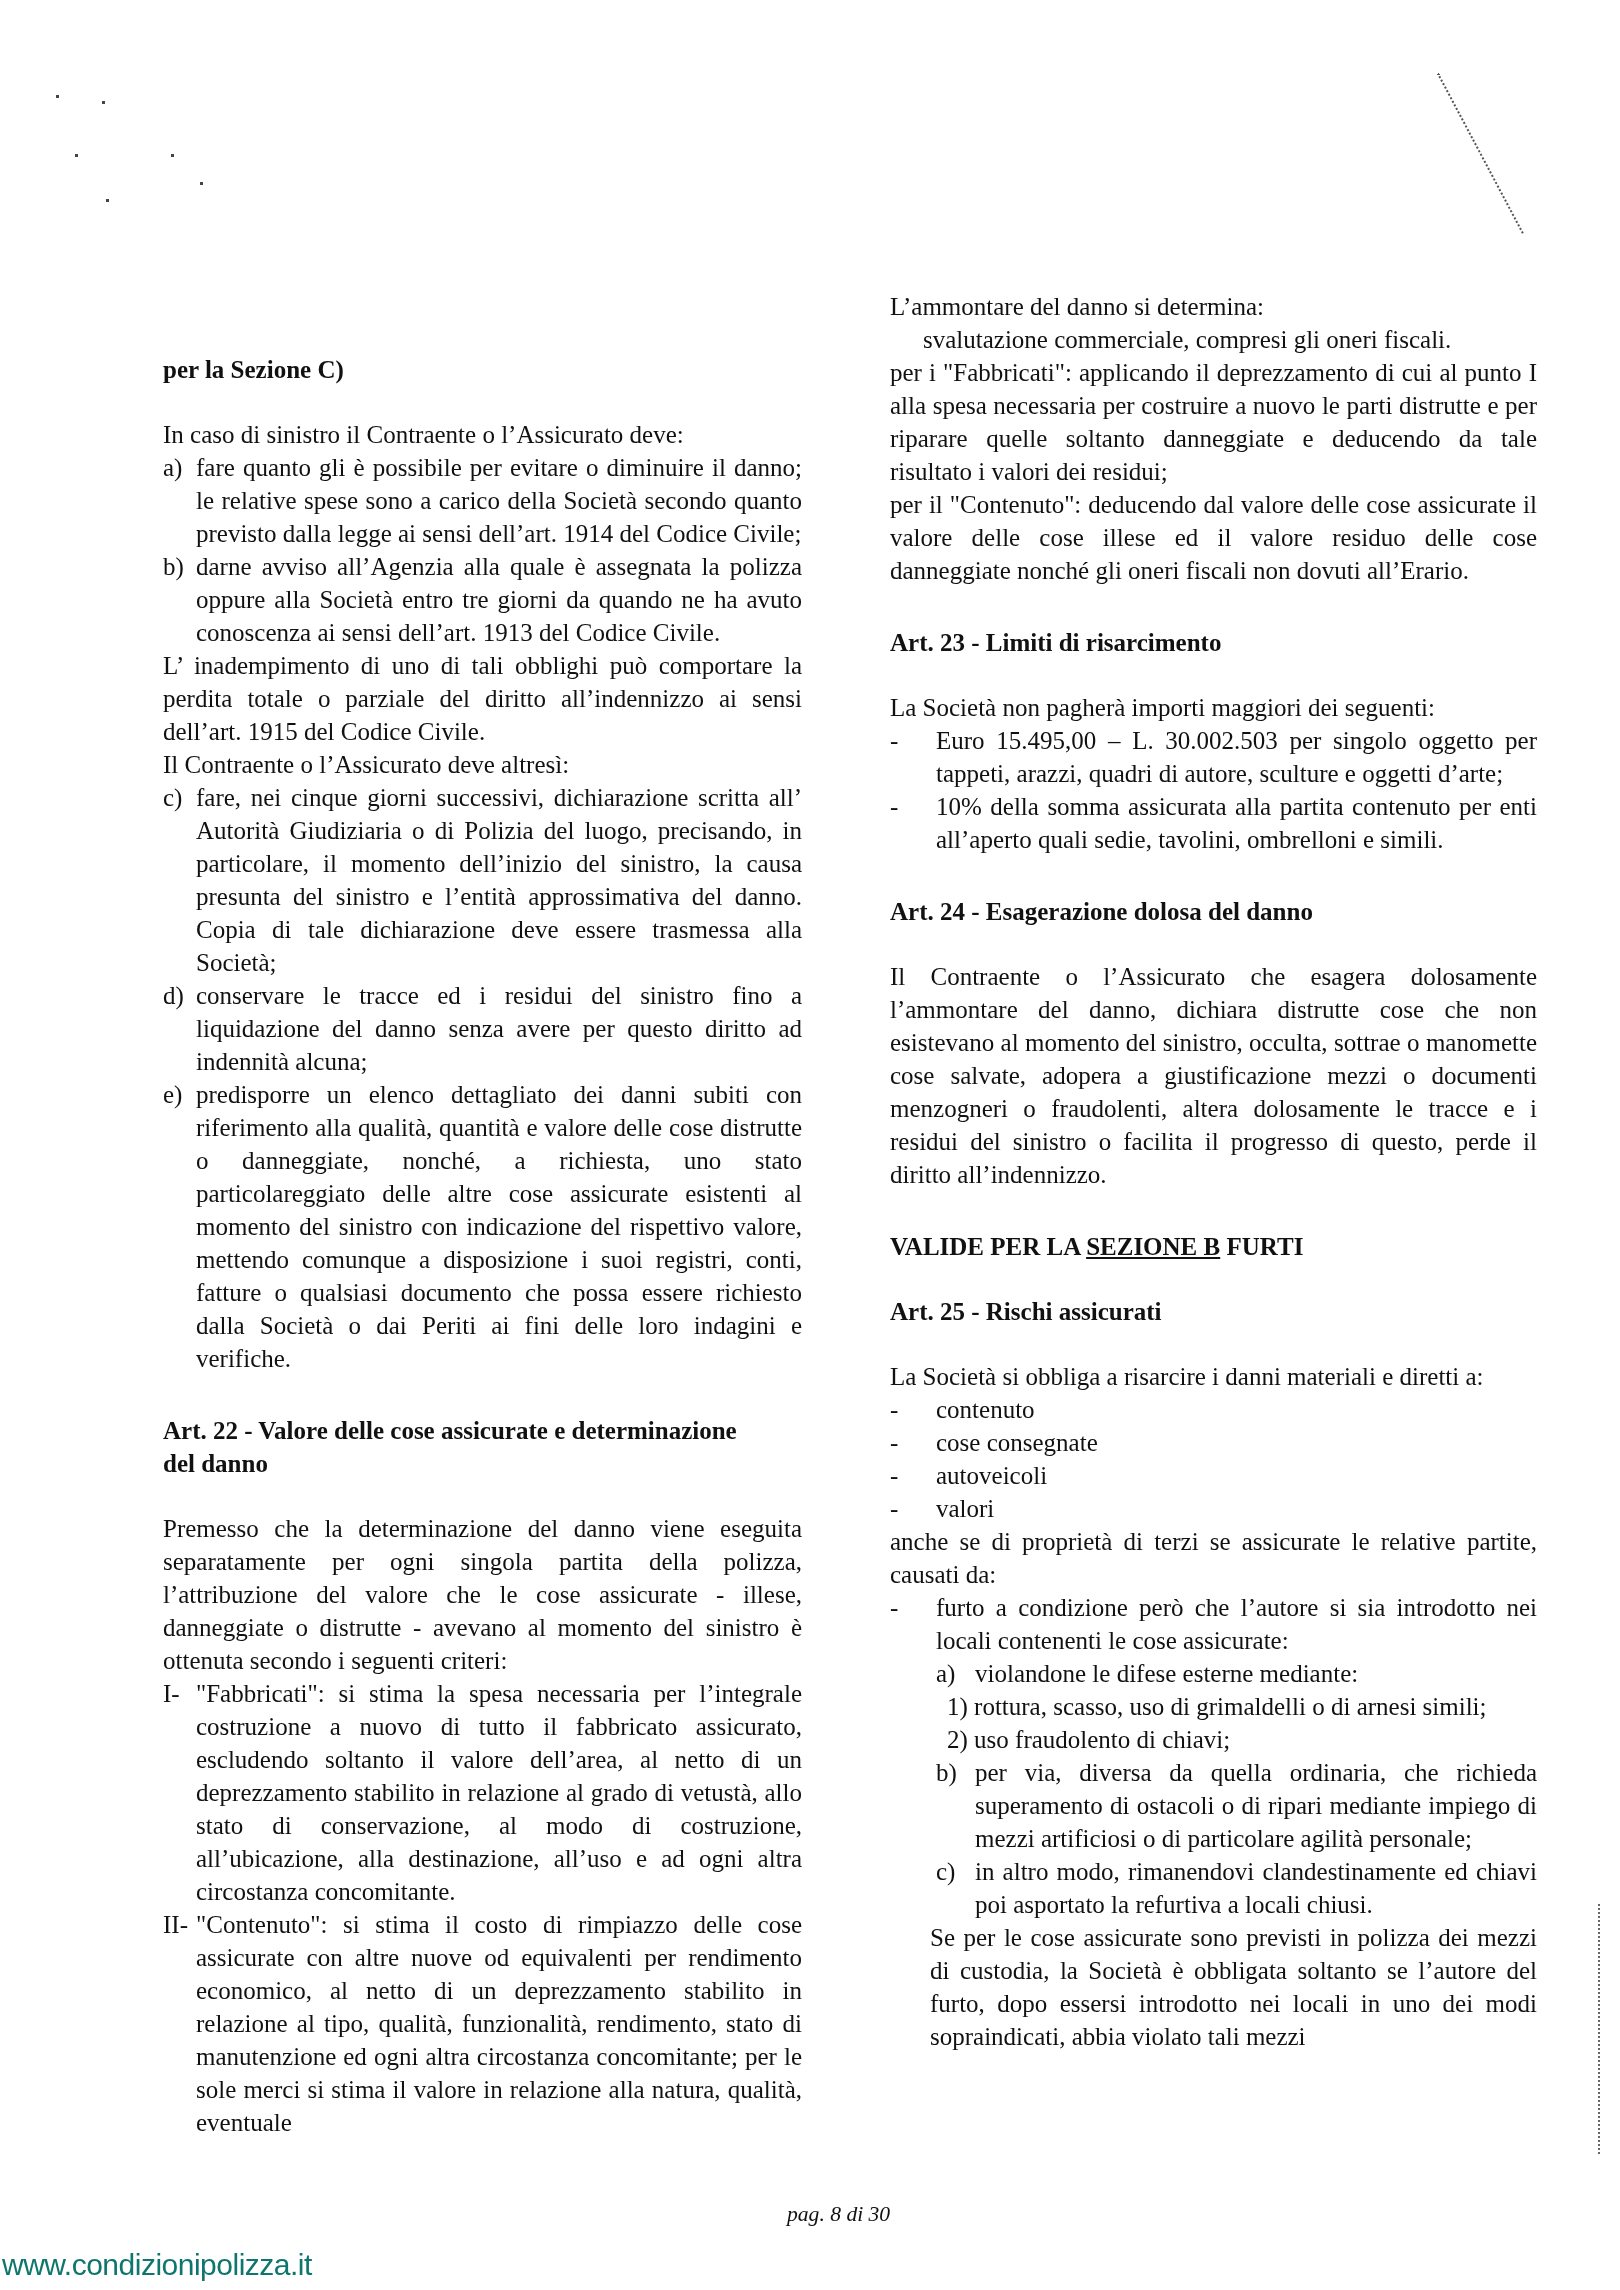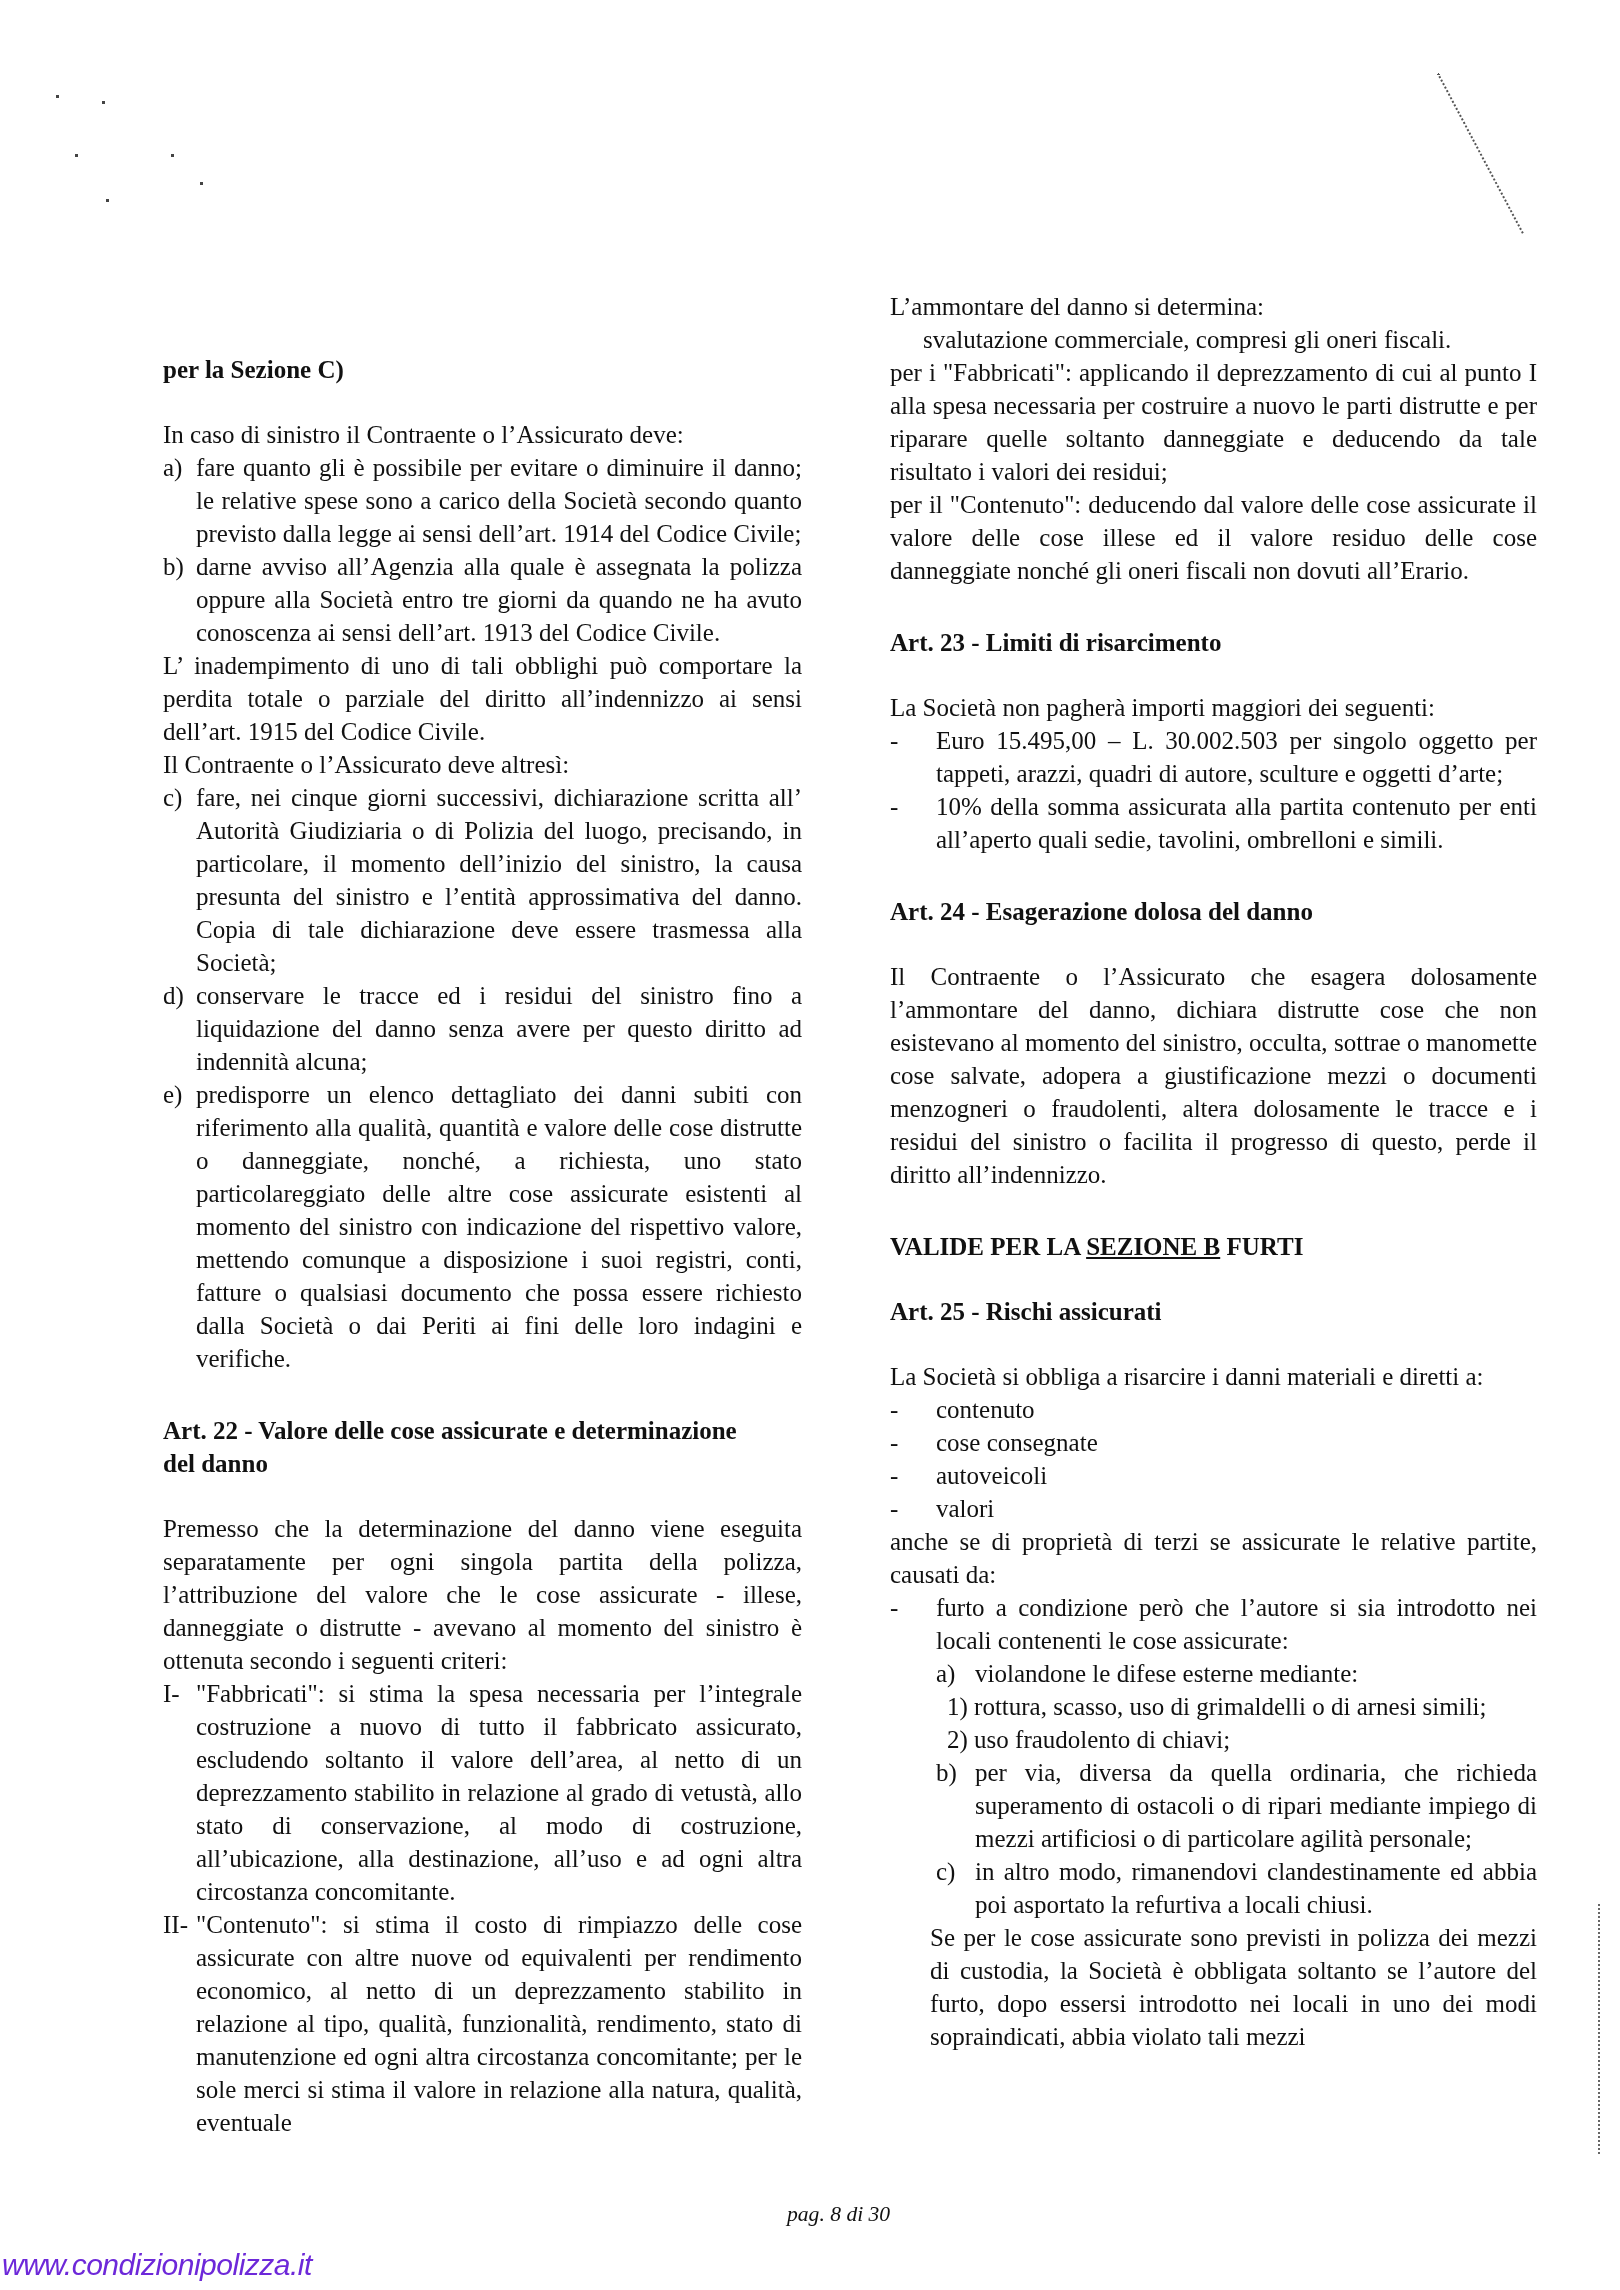--- a/index.html
+++ b/index.html
@@ -37,21 +37,21 @@
 
   .underline { text-decoration: underline; }
 
   #page-number {
     position: absolute; left: 787px; top: 2202px;
     font-size: 21.6px; font-family: "Liberation Serif", serif; font-style: italic;
   }
   #site-url {
     position: absolute; left: 2px; top: 2248px;
     font-family: "Liberation Sans", "DejaVu Sans", sans-serif;
-    font-size: 30px; color: #6d28d9; letter-spacing: -0.5px; font-style: italic;
+    font-size: 30px; color: #0f766e; letter-spacing: -0.5px;
   }
   #scan-mark-tr {
     position: absolute; left: 1437px; top: 74px; width: 2px; height: 181px;
     border-left: 2px dotted #555; transform: rotate(-28deg); transform-origin: top left;
   }
   #scan-mark-right {
     position: absolute; left: 1598px; top: 1904px; width: 1px; height: 250px;
     border-left: 2px dotted #666;
   }
   .speck { position: absolute; width: 2.9px; height: 2.9px; background: #444; }
@@ -185,21 +185,21 @@
       <span class="text">violandone le difese esterne mediante:</span>
     </div>
     <p class="para subsub">1) rottura, scasso, uso di grimaldelli o di arnesi simili;</p>
     <p class="para subsub">2) uso fraudolento di chiavi;</p>
     <div class="item sub">
       <span class="marker">b)</span>
       <span class="text">per via, diversa da quella ordinaria, che richieda superamento di ostacoli o di ripari mediante impiego di mezzi artificiosi o di particolare agilità personale;</span>
     </div>
     <div class="item sub">
       <span class="marker">c)</span>
-      <span class="text">in altro modo, rimanendovi clandestinamente ed abbia poi asportato la refurtiva a locali chiusi.</span>
+      <span class="text">in altro modo, rimanendovi clandestinamente ed chiavi poi asportato la refurtiva a locali chiusi.</span>
     </div>
     <p class="para cont-indent">Se per le cose assicurate sono previsti in polizza dei mezzi di custodia, la Società è obbligata soltanto se l’autore del furto, dopo essersi introdotto nei locali in uno dei modi sopraindicati, abbia violato tali mezzi</p>
   </section>
 </div>
 
 <div id="page-number">pag. 8 di 30</div>
 <div id="site-url">www.condizionipolizza.it</div>
 
 
 </body></html>

